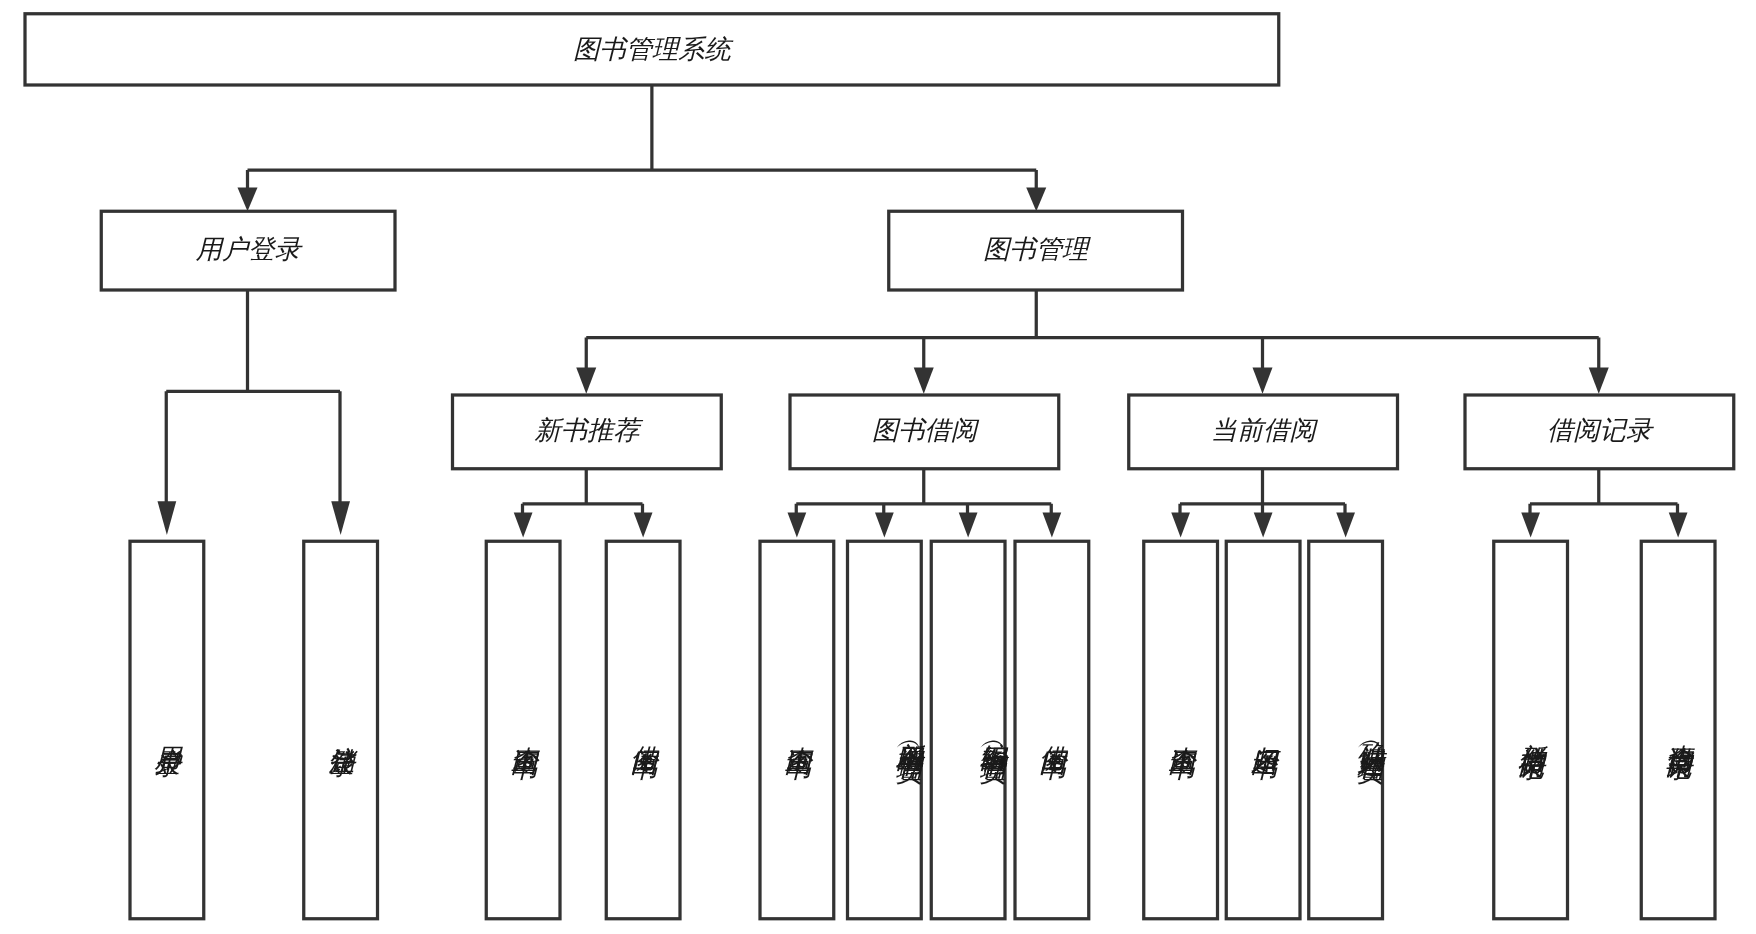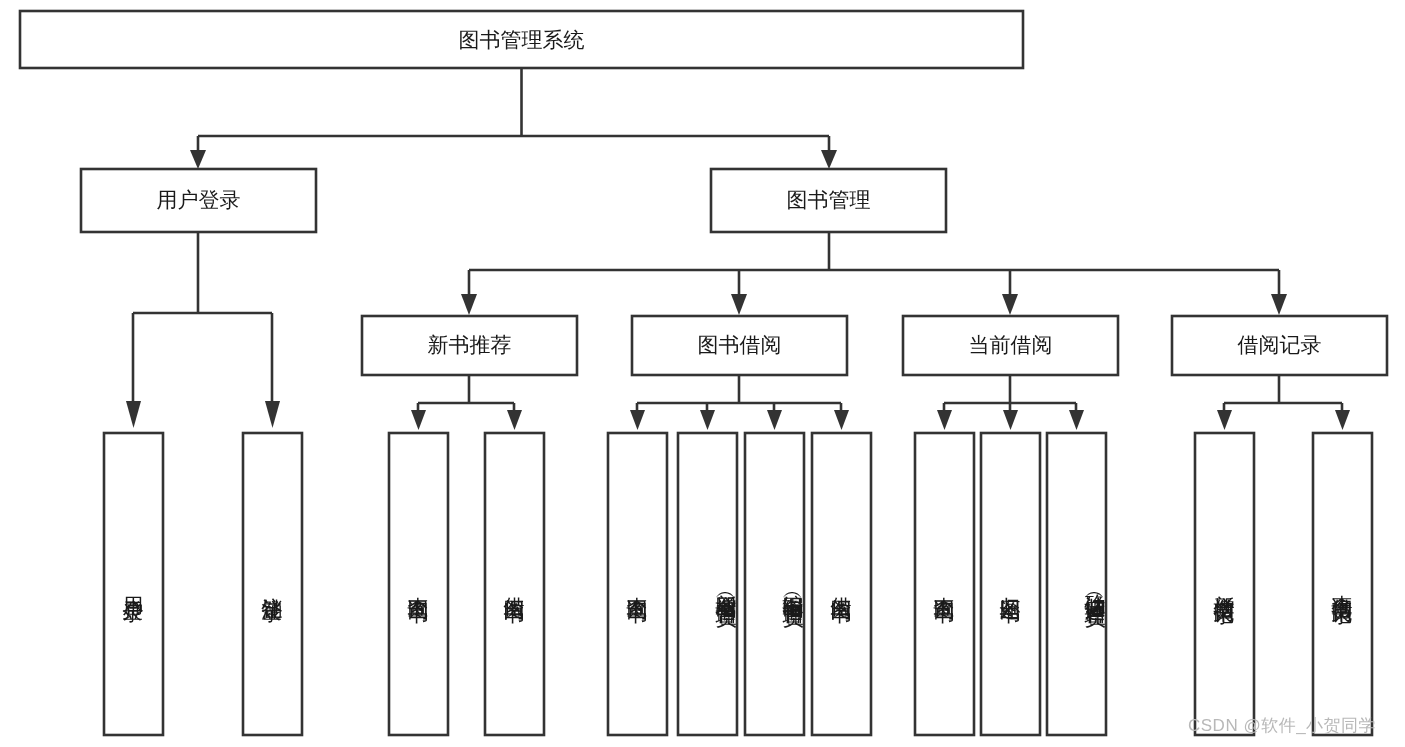--- a/index.html
+++ b/index.html
@@ -11,20 +11,21 @@
     width: 1405px;
     height: 747px;
     font-family: "Liberation Sans", "DejaVu Sans", sans-serif;
     overflow: hidden;
   }
   #diagram-root {
     position: relative;
     width: 1405px;
     height: 651px;
     background: #ffffff;
+    font-style: italic;
   }
   svg.diagram {
     position: absolute;
     top: 0;
     left: 0;
     width: 1405px;
     height: 747px;
   }
   .node-box {
     fill: #ffffff;
@@ -201,15 +202,14 @@
   <div class="node-label-v centered" style="left:608px; top:433px; width:59px; height:302px;">查询图书</div>
   <div class="node-label-v" style="left:678px; top:441px; width:59px; height:290px;">新增图书（管理员）</div>
   <div class="node-label-v" style="left:745px; top:441px; width:59px; height:290px;">编辑图书（管理员）</div>
   <div class="node-label-v centered" style="left:812px; top:433px; width:59px; height:302px;">借阅图书</div>
   <div class="node-label-v centered" style="left:915px; top:433px; width:59px; height:302px;">查询图书</div>
   <div class="node-label-v centered" style="left:981px; top:433px; width:59px; height:302px;">归还图书</div>
   <div class="node-label-v" style="left:1047px; top:441px; width:59px; height:290px;">确认归还（管理员）</div>
   <div class="node-label-v centered" style="left:1195px; top:433px; width:59px; height:302px;">新增借阅记录</div>
   <div class="node-label-v centered" style="left:1313px; top:433px; width:59px; height:302px;">查询借阅记录</div>
 
-  <div class="watermark">CSDN @软件_小贺同学</div>
 
 </div>
 
 </body></html>

